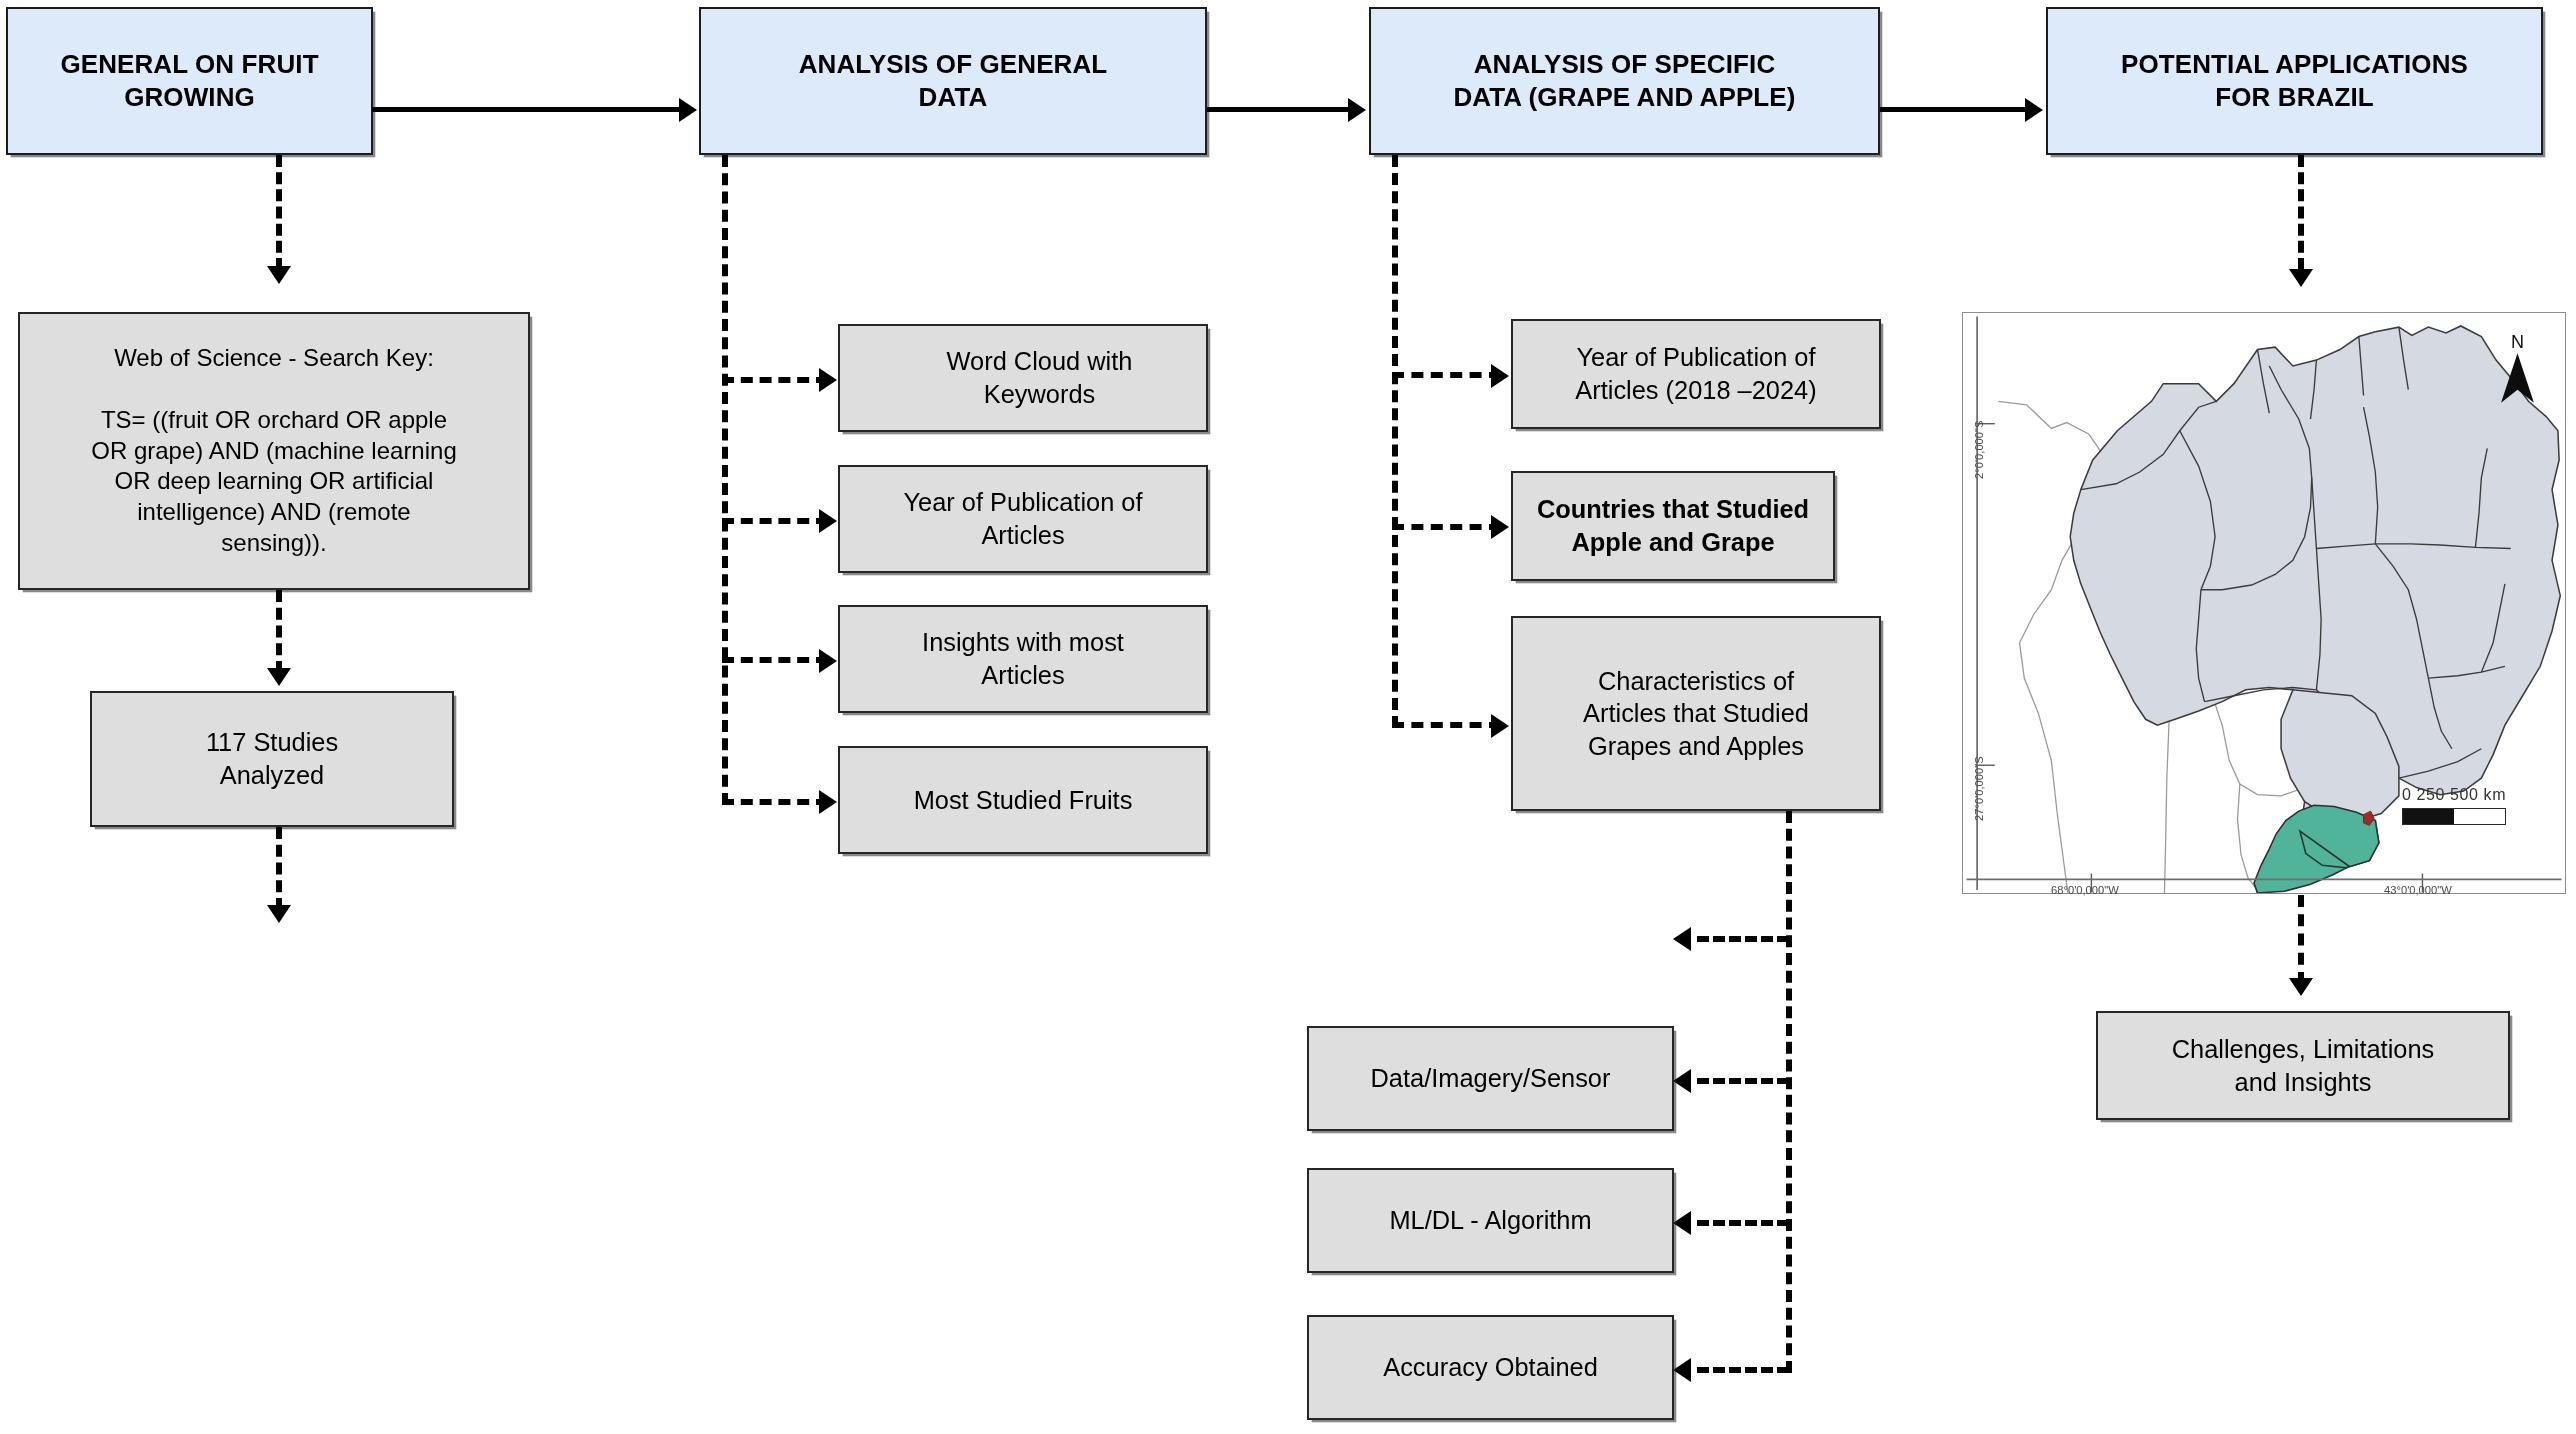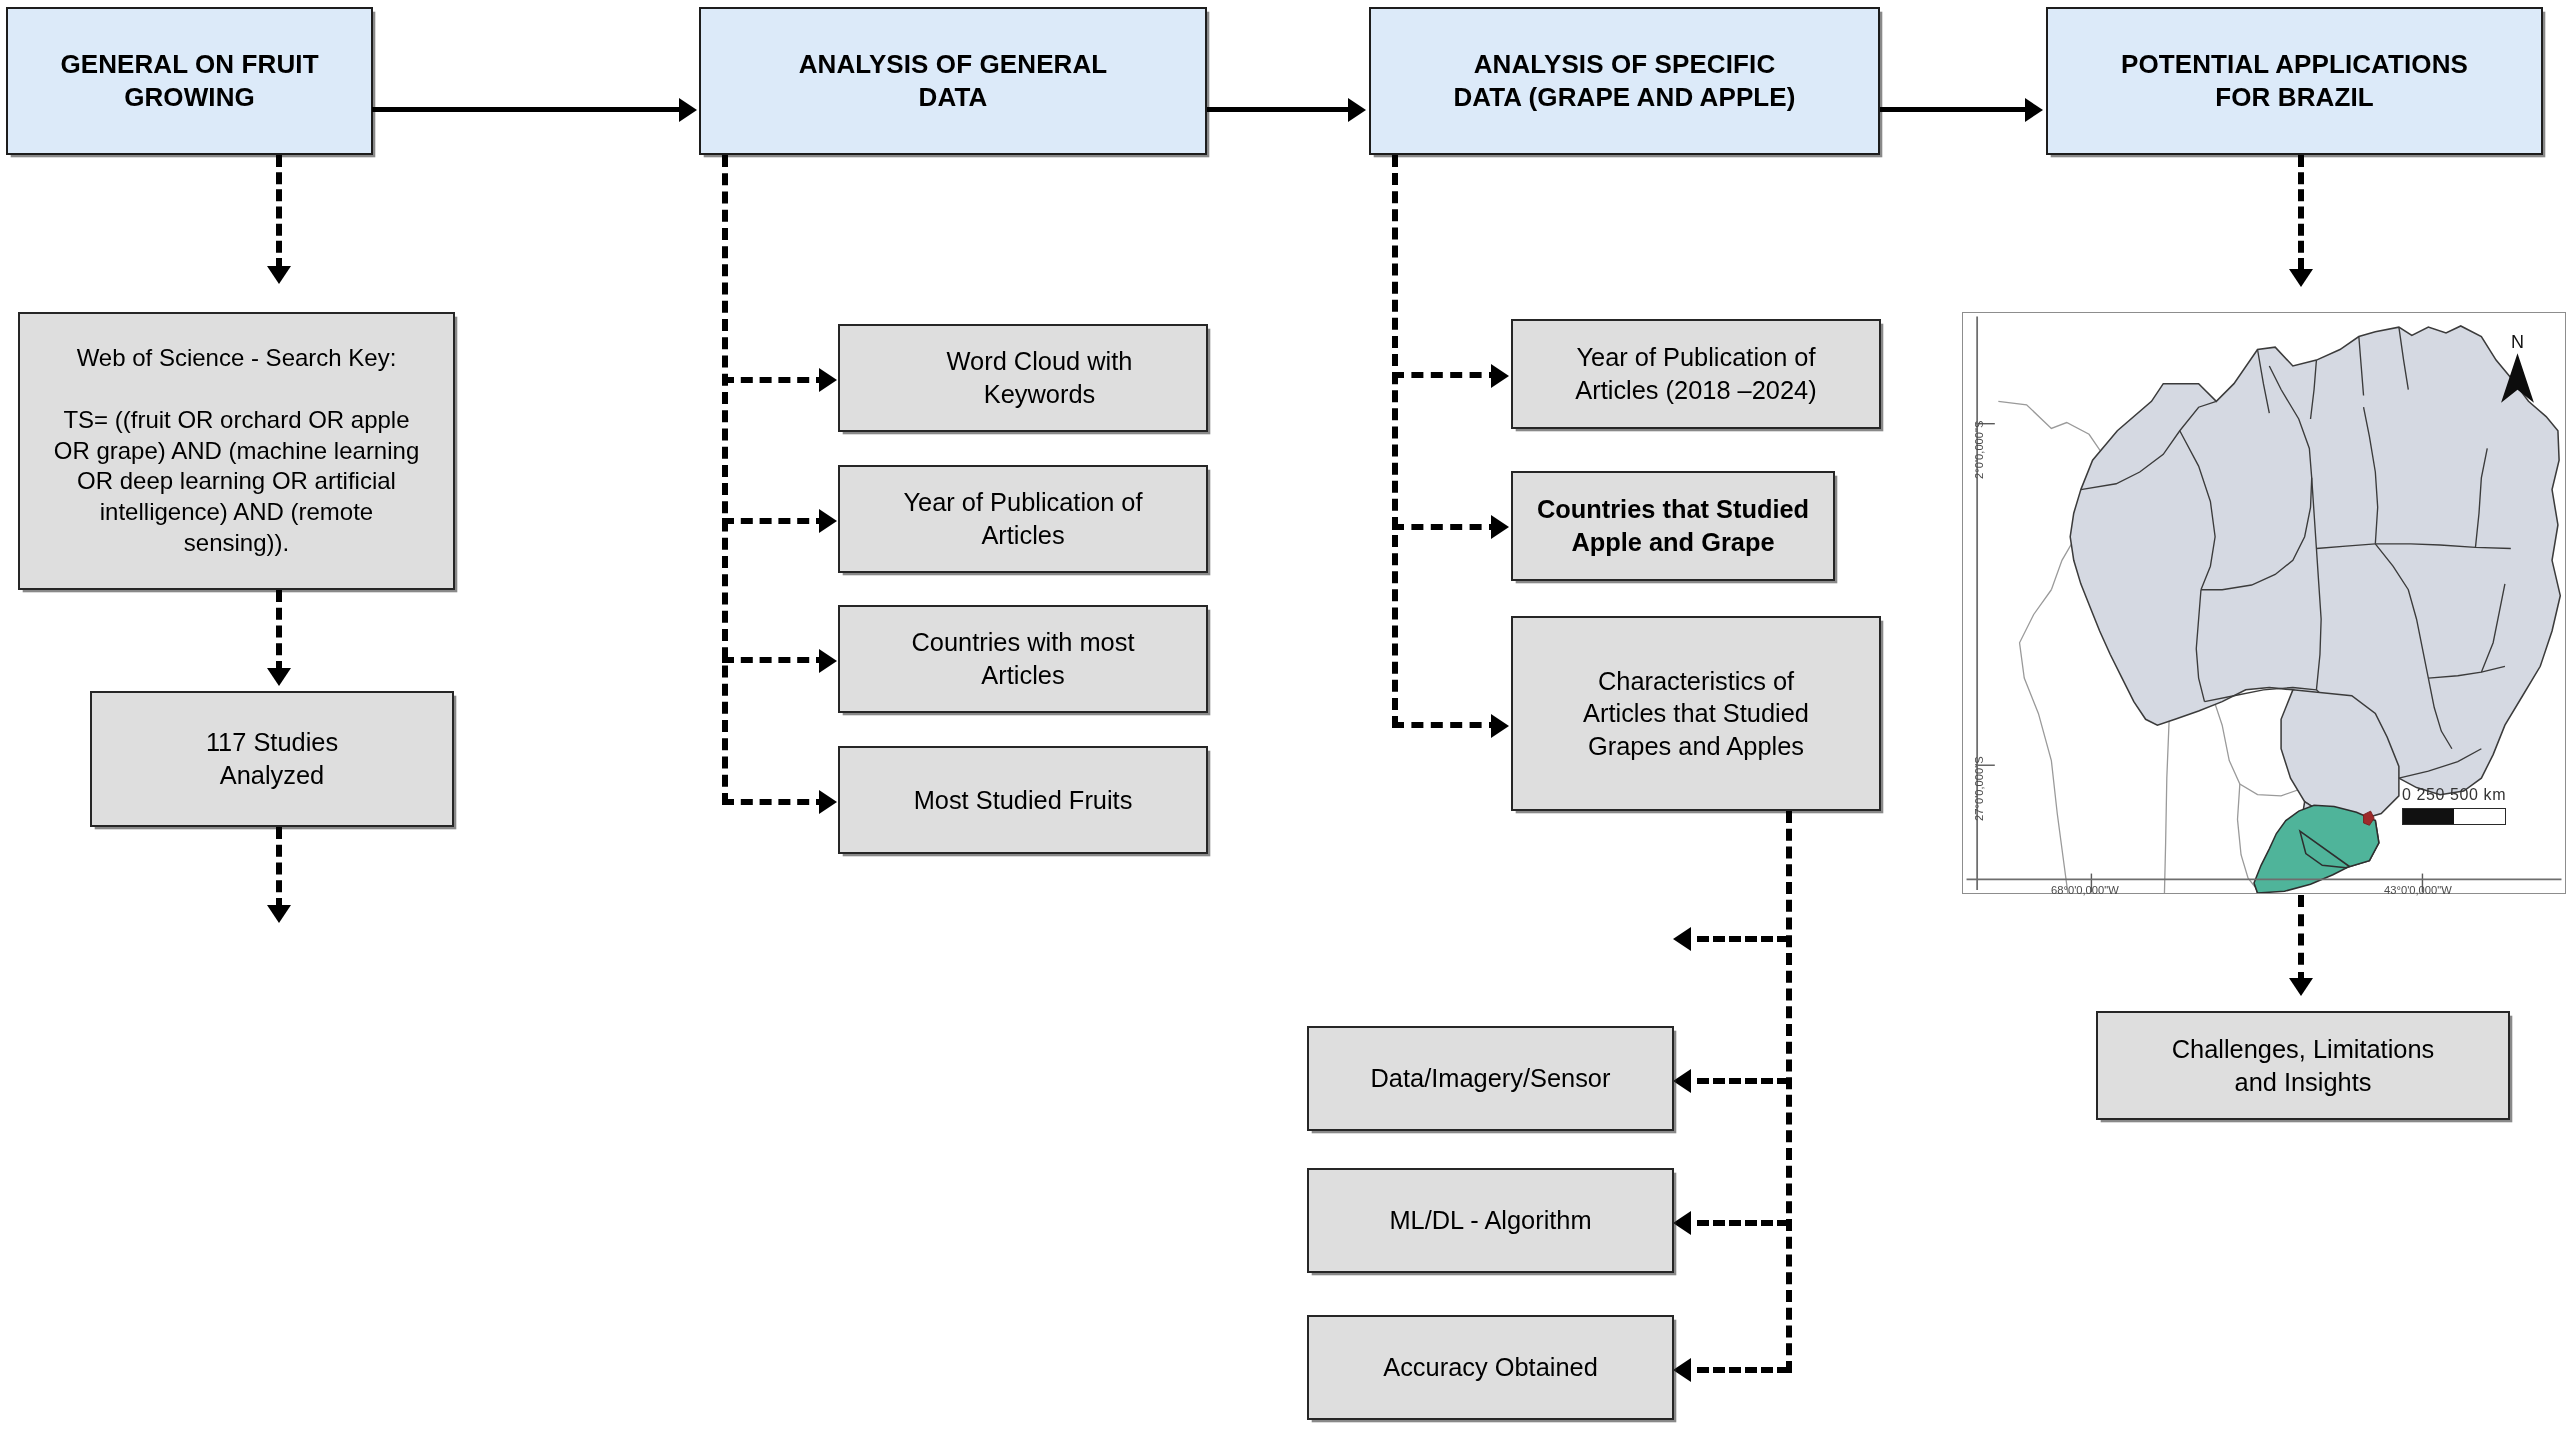--- a/index.html
+++ b/index.html
@@ -81,21 +81,21 @@
 
   <div class="ln hline" style="left:1207px;top:107px; width:142px;"></div>
   <div class="arrow-r" style="left:1348px;top:98px;"></div>
 
   <div class="ln hline" style="left:1880px;top:107px; width:147px;"></div>
   <div class="arrow-r" style="left:2025px;top:98px;"></div>
 
   <div class="dashv" style="left:276px; top:155px; height:115px;"></div>
   <div class="arrow-d" style="left:267px; top:266px;"></div>
 
-  <div class="box grey small" style="left:18px; top:312px; width:437px; height:278px;">
+  <div class="box grey small" style="left:18px; top:312px; width:512px; height:278px;">
     <span class="txt">Web of Science - Search Key:
 
 TS= ((fruit OR orchard OR apple
 OR grape) AND (machine learning
 OR deep learning OR artificial
 intelligence) AND (remote
 sensing)).</span>
   </div>
 
   <div class="dashv" style="left:276px; top:590px; height:83px;"></div>
@@ -123,21 +123,21 @@
   <div class="dashh" style="left:722px;top:518px; width:106px;"></div>
   <div class="arrow-r" style="left:819px;top:509px;"></div>
   <div class="box grey" style="left:838px;top:465px;width:370px;height:108px;">
     <span class="txt">Year of Publication of
 Articles</span>
   </div>
 
   <div class="dashh" style="left:722px;top:657px;width:106px;"></div>
   <div class="arrow-r" style="left:819px;top:649px;"></div>
   <div class="box grey" style="left:838px;top:605px;width:370px;height:108px;">
-    <span class="txt">Countries with most
+    <span class="txt">Insights with most
 Articles</span>
   </div>
 
   <div class="dashh" style="left:722px;top:799px;width:106px;"></div>
   <div class="arrow-r" style="left:819px;top:790px;"></div>
   <div class="box grey" style="left:838px;top:746px;width:370px;height:108px;">
     <span class="txt">Most Studied Fruits</span>
   </div>
 
   <div class="dashv" style="left:1392px;top:155px; height:573px;"></div>

